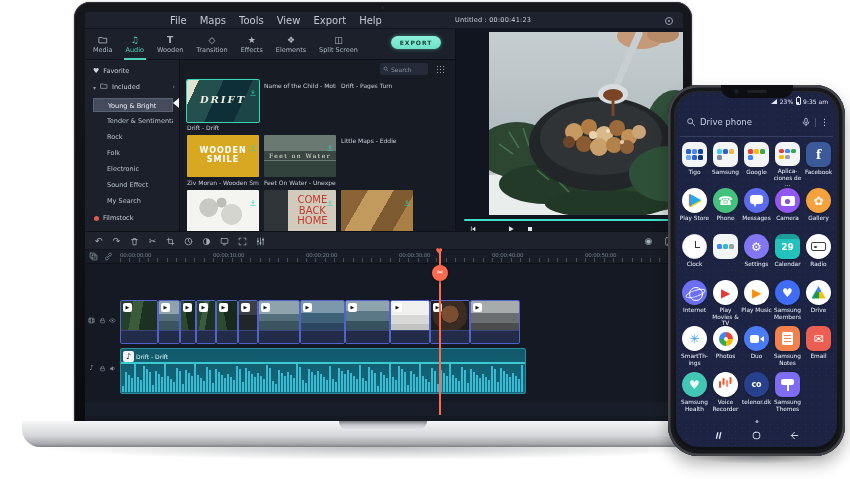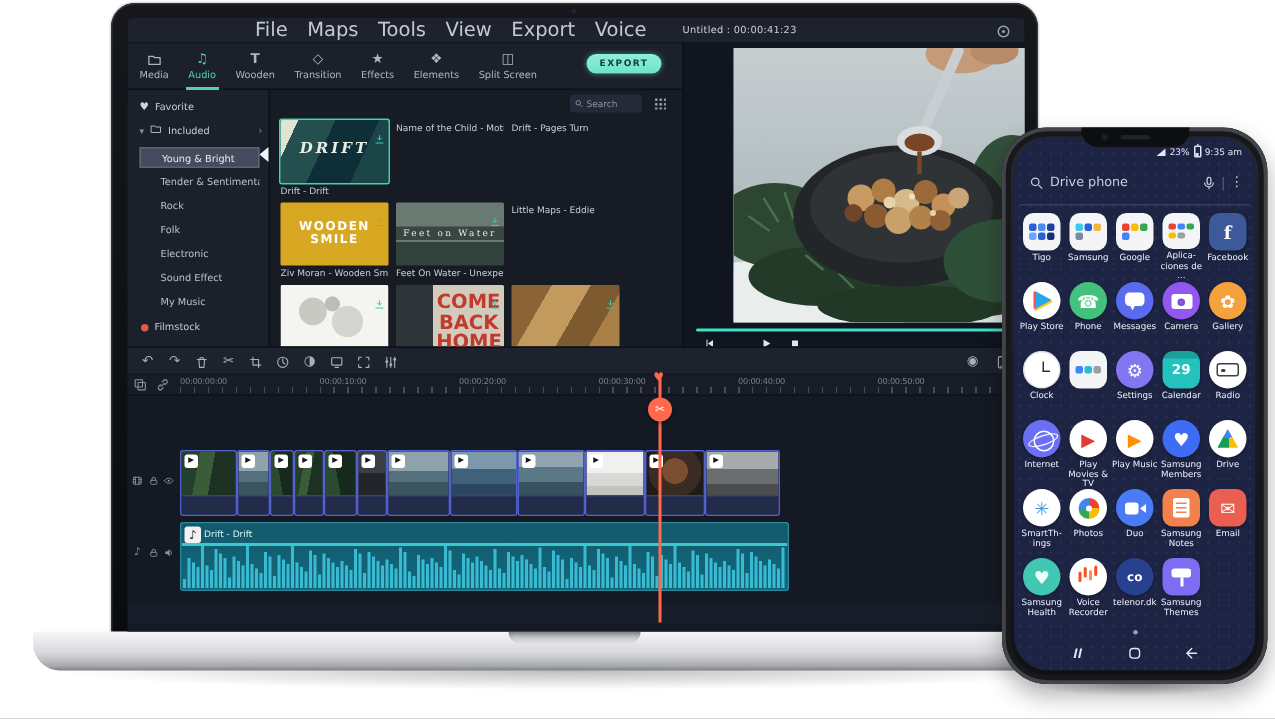--- a/index.html
+++ b/index.html
@@ -11,21 +11,21 @@
 .bezel{position:absolute;left:74px;top:2px;width:618px;height:420px;background:linear-gradient(#15171c,#0a0b0e);border-radius:16px 16px 0 0;box-shadow:inset 0 0 0 1px #303237,0 0 2px rgba(0,0,0,.4);z-index:1}
 .camdot{position:absolute;left:381px;top:6px;width:3px;height:3px;border-radius:50%;background:#1f2630;z-index:2}
 .base{position:absolute;left:22px;top:421px;width:722px;height:26px;background:linear-gradient(#f6f6f8,#d7d8db 55%,#a9aaaf 88%,#7f8085);border-radius:2px 2px 18px 18px;z-index:2}
 .base-notch{position:absolute;left:50%;transform:translateX(-50%);top:0;width:88px;height:8px;background:linear-gradient(#aeafb4,#e2e3e7);border-radius:0 0 12px 12px;box-shadow:inset 0 2px 3px rgba(0,0,0,.28)}
 .lshadow{position:absolute;left:34px;top:442px;width:690px;height:18px;background:radial-gradient(ellipse at 50% 30%,rgba(40,44,50,.30),rgba(0,0,0,0) 70%);z-index:0}
 
 
 .screen{position:absolute;left:85px;top:12px;width:598px;height:409px;background:#161b24;overflow:hidden;z-index:3;border-radius:3px 3px 0 0}
 .menubar{position:absolute;left:0;top:0;width:100%;height:17px;background:#1d222e;border-bottom:1px solid #11151d}
 .menu-items{position:absolute;left:85px;top:0;height:17px;display:flex;gap:13px;align-items:center}
-.menu-items span{font-size:13px;color:#c3c9d4;cursor:default}
+.menu-items span{font-size:10px;color:#c3c9d4;cursor:default}
 .wtitle{position:absolute;left:370px;top:0;height:17px;line-height:17px;font-size:6.5px;color:#ccd2dd;letter-spacing:.2px}
 .user-ic{position:absolute;right:10px;top:4.5px;width:8px;height:8px;border:1px solid #98a1b0;border-radius:50%}
 .user-ic:after{content:"";position:absolute;left:2.2px;top:2.2px;width:2px;height:2px;border-radius:50%;background:#98a1b0}
 
 .tabbar{position:absolute;left:0;top:17px;width:100%;height:31px;background:#1b202b;border-bottom:1px solid #0d1016}
 .tabs{position:absolute;left:6px;top:0;height:31px;display:flex;gap:9px}
 .tab{display:flex;flex-direction:column;align-items:center;justify-content:center;gap:1px;color:#aeb6c2;font-size:6.5px;padding:2px 2px 1px;cursor:pointer;border-bottom:2px solid transparent}
 .tab .ti{font-size:9px;line-height:10px;height:10px;display:flex;align-items:center}
 .tab .ti svg{width:10px;height:10px}
 .tab.active{color:#4fd0b8;border-bottom-color:#4fd0b8}
@@ -64,21 +64,21 @@
 .t-pages .at{top:3px;left:3px;color:#1c1c1c;font-weight:bold;font-style:italic;font-size:7.5px;letter-spacing:.5px}
 .t-wooden{background:#d9a823}
 .t-wooden .at{top:12px;width:100%;text-align:center;color:#fff;font-weight:800;font-size:8px;letter-spacing:1px;line-height:1.1}
 .t-feet{background:linear-gradient(#6a7a72 0 62%,#31413c 62%)}
 .t-feet .at{top:16px;width:100%;text-align:center;color:#e9e9e1;font-size:6px;letter-spacing:1.5px;font-family:"DejaVu Serif",serif;background:rgba(18,28,26,.55);padding:1px 0}
 .t-maps{background:#f2f1ec}
 .t-maps .at{top:9px;width:100%;text-align:center;color:#4c4c4c;font-style:italic;font-size:8px;font-family:"DejaVu Serif",serif}
 .t-maps:after{content:"~~~~~~~~~~";position:absolute;bottom:2px;left:0;width:100%;text-align:center;color:#6f6f6c;font-size:7px;letter-spacing:-1px}
 .t-sketch{background:#f4f4f1;background-image:radial-gradient(circle at 30% 42%,#c9c9c4 0 16%,transparent 17%),radial-gradient(circle at 62% 58%,#d5d5d0 0 20%,transparent 21%),radial-gradient(circle at 48% 30%,#bdbdb8 0 10%,transparent 11%)}
 .t-comeback{background:linear-gradient(90deg,#2f3438 0 34%,#d2cbbc 34%)}
-.t-comeback .at{top:5px;right:2px;width:60%;text-align:center;color:#c03b2d;font-weight:700;font-size:13px;line-height:1.05}
+.t-comeback .at{top:5px;right:2px;width:60%;text-align:center;color:#c03b2d;font-weight:400;font-size:10px;line-height:1.05}
 .t-autumn{background:linear-gradient(120deg,#8a6436 0 28%,#c29a5d 28% 55%,#7d5a30 55% 78%,#a97f45 78%)}
 
 
 .preview{position:absolute;left:370px;top:17px;width:228px;height:203px;background:#10151f;border-left:1px solid #0d1016}
 .pv-video{position:absolute;left:33px;top:3px;width:195px;height:183px;overflow:hidden;background:#b7c1c4}
 .pv-progress{position:absolute;left:8px;right:2px;top:190px;height:2px;background:#3fe2c8;border-radius:1px}
 .transport{position:absolute;left:12px;top:195px;display:flex;gap:10px;color:#dfe5ee}
 .tbtn{width:9px;height:9px;cursor:pointer;display:flex;align-items:center;justify-content:center}
 .tbtn svg{width:8px;height:8px}
 
@@ -196,21 +196,21 @@
   <div class="camdot"></div>
 
   <div class="screen">
     <div class="menubar">
       <div class="menu-items" id="menuItems">
           <span>File</span>
           <span>Maps</span>
           <span>Tools</span>
           <span>View</span>
           <span>Export</span>
-          <span>Voice</span>
+          <span>Help</span>
         </div>
       <div class="wtitle">Untitled : 00:00:41:23</div>
       <div class="user-ic"></div>
     </div>
 
     <div class="tabbar">
       <div class="tabs" id="tabs">
           <div class="tab">
      <span class="ti">
               <svg class="" viewBox="0 0 24 24" fill="none" stroke="currentColor" stroke-width="2" stroke-linecap="round" stroke-linejoin="round">
@@ -261,21 +261,21 @@
             </svg></span>
     <span>Included</span>
           <span class="chev">›</span>
         </div>
         <div class="scat sel" style="top:38px">Young &amp; Bright</div>
         <div class="scat" style="top:54px">Tender &amp; Sentimental</div>
         <div class="scat" style="top:70px">Rock</div>
         <div class="scat" style="top:86px">Folk</div>
         <div class="scat" style="top:102px">Electronic</div>
         <div class="scat" style="top:118px">Sound Effect</div>
-        <div class="scat" style="top:134px">My Music</div>
+        <div class="scat" style="top:134px">My Search</div>
         <div class="srow" style="top:151px">
     <span class="filmdot"></span>
           <span>Filmstock</span>
         </div>
       </div>
     <div class="collapse-arrow"></div>
 
     <div class="media">
       <div class="msearch">
         <svg viewBox="0 0 24 24" fill="none" stroke="currentColor" stroke-width="2.5">

